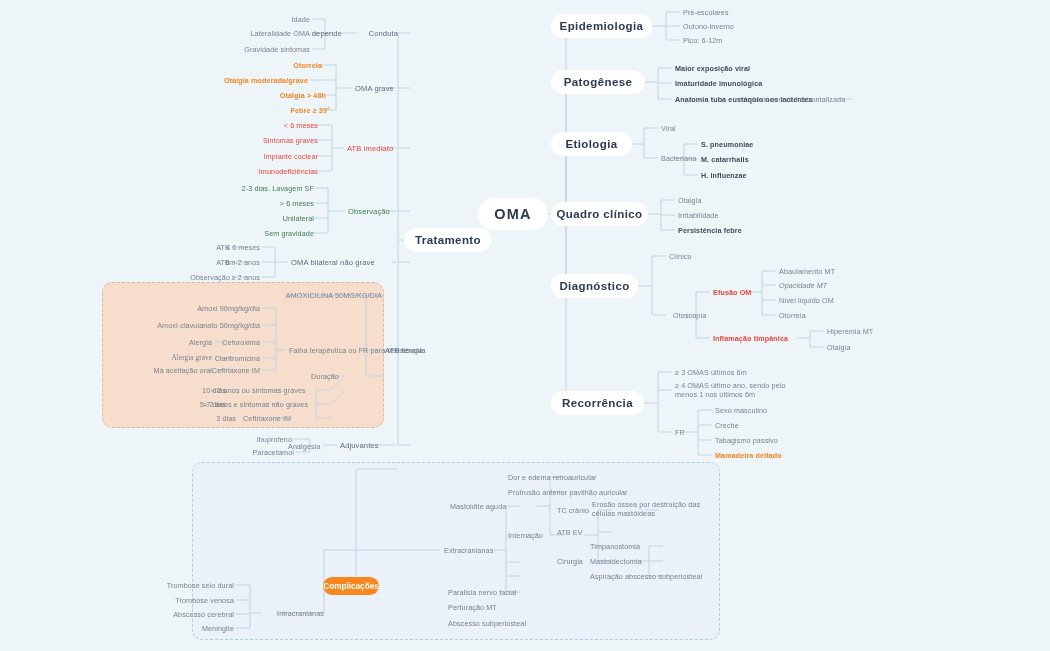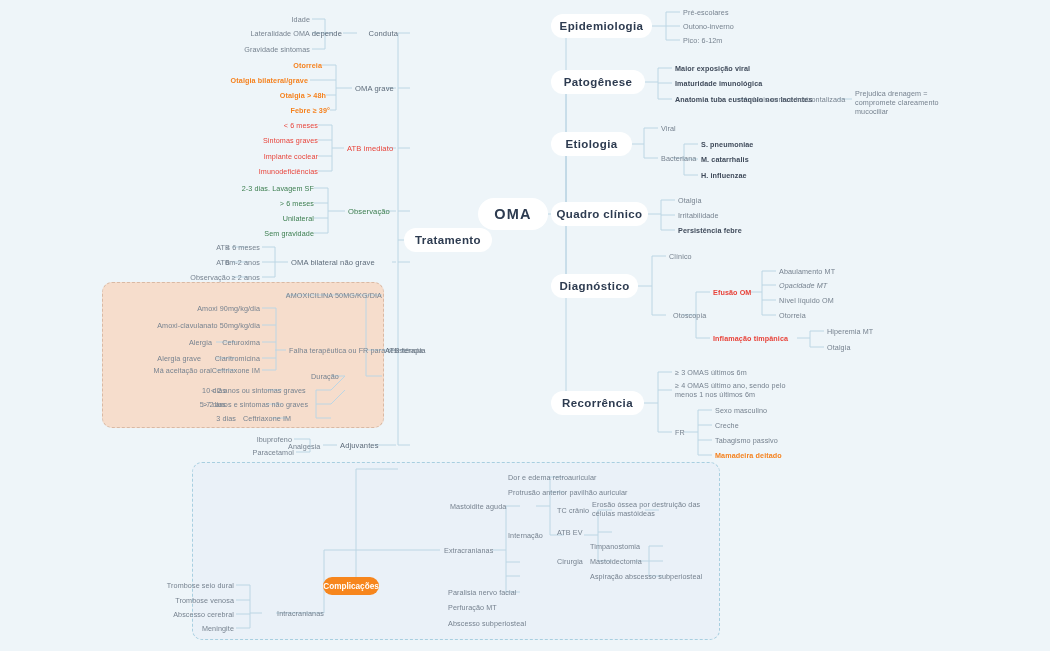--- a/index.html
+++ b/index.html
@@ -224,21 +224,20 @@
   </div>
 
   <div class="node leaf left" style="left:683px; top:8px;">Pré-escolares</div>
   <div class="node leaf left" style="left:683px; top:22px;">Outono-inverno</div>
   <div class="node leaf left" style="left:683px; top:36px;">Pico: 6-12m</div>
 
   <div class="node leaf b left" style="left:675px; top:64px;">Maior exposição viral</div>
   <div class="node leaf b left" style="left:675px; top:79px;">Imaturidade imunológica</div>
   <div class="node leaf b left" style="left:675px; top:95px;">Anatomia tuba eustáquio nos lactentes</div>
   <div class="node leaf left" style="left:753px; top:95px;">Mais curta e horizontalizada</div>
-  <div class="node leaf left wrap" style="left:855px; top:89px; width:108px;">Prejudica drenagem = compromete clareamento mucociliar</div>
 
   <div class="node leaf left" style="left:661px; top:124px;">Viral</div>
   <div class="node leaf left" style="left:661px; top:154px;">Bacteriana</div>
   <div class="node leaf b left" style="left:701px; top:140px;">S. pneumoniae</div>
   <div class="node leaf b left" style="left:701px; top:155px;">M. catarrhalis</div>
   <div class="node leaf b left" style="left:701px; top:171px;">H. influenzae</div>
 
   <div class="node leaf left" style="left:678px; top:196px;">Otalgia</div>
   <div class="node leaf left" style="left:678px; top:211px;">Irritabilidade</div>
   <div class="node leaf b left" style="left:678px; top:226px;">Persistência febre</div>
@@ -263,21 +262,21 @@
   <div class="node leaf org left" style="left:715px; top:451px;">Mamadeira deitado</div>
 
   <div class="node leaf mid right" style="left:360px; top:29px; width:38px;">Conduta</div>
   <div class="node leaf mid right" style="left:293px; top:29px; width:42px;margin-left:7px;">depende</div>
   <div class="node leaf right" style="left:232px; top:15px; width:78px;">Idade</div>
   <div class="node leaf right" style="left:212px; top:29px; width:98px;">Lateralidade OMA</div>
   <div class="node leaf right" style="left:212px; top:45px; width:98px;">Gravidade sintomas</div>
 
   <div class="node leaf mid left" style="left:355px; top:84px;">OMA grave</div>
   <div class="node leaf org right" style="left:244px; top:61px; width:78px;">Otorreia</div>
-  <div class="node leaf org right" style="left:214px; top:76px; width:94px;">Otalgia bilateral/grave</div>
+  <div class="node leaf org right" style="left:214px; top:76px; width:94px;">Otalgia moderada/grave</div>
   <div class="node leaf org right" style="left:234px; top:91px; width:92px;">Otalgia &gt; 48h</div>
   <div class="node leaf org right" style="left:244px; top:106px; width:86px;">Febre ≥ 39°</div>
 
   <div class="node leaf mid left red" style="left:347px; top:144px;">ATB imediato</div>
   <div class="node leaf red right" style="left:242px; top:121px; width:76px;">&lt; 6 meses</div>
   <div class="node leaf red right" style="left:228px; top:136px; width:90px;">Sintomas graves</div>
   <div class="node leaf red right" style="left:228px; top:152px; width:90px;">Implante coclear</div>
   <div class="node leaf red right" style="left:222px; top:167px; width:96px;">Imunodeficiências</div>
 
   <div class="node leaf mid left grn" style="left:348px; top:207px;">Observação</div>
@@ -297,21 +296,21 @@
   <div class="node leaf mid left" style="left:385px; top:346px;">ATB terapia</div>
   <div class="node leaf right" style="left:240px; top:291px; width:142px;">AMOXICILINA 50MG/KG/DIA</div>
   <div class="node leaf left" style="left:289px; top:346px;">Falha terapêutica ou FR para resistência</div>
 
   <div class="node leaf right" style="left:148px; top:304px; width:112px;">Amoxi 90mg/kg/dia</div>
   <div class="node leaf right" style="left:128px; top:321px; width:132px;">Amoxi-clavulanato 50mg/kg/dia</div>
   <div class="node leaf right" style="left:190px; top:338px; width:70px;">Cefuroxima</div>
   <div class="node leaf right" style="left:180px; top:354px; width:80px;">Claritromicina</div>
   <div class="node leaf right" style="left:180px; top:366px; width:80px;">Ceftriaxone IM</div>
   <div class="node leaf right" style="left:130px; top:338px; width:82px;">Alergia</div>
-  <div class="node leaf right" style="left:109px; top:354px; width:92px;">Alergia grave</div>
+  <div class="node leaf right" style="left:120px; top:354px; width:92px;font-family:Liberation Serif, serif;">Alergia grave</div>
   <div class="node leaf right" style="left:110px; top:366px; width:102px;">Má aceitação oral</div>
 
   <div class="node leaf left" style="left:311px; top:372px;">Duração</div>
   <div class="node leaf right" style="left:168px; top:386px; width:58px;">10 dias</div>
   <div class="node leaf right" style="left:168px; top:400px; width:58px;">5-7 dias</div>
   <div class="node leaf right" style="left:178px; top:414px; width:58px;">3 dias</div>
   <div class="node leaf left" style="left:211px; top:386px;">&lt; 2 anos ou sintomas graves</div>
   <div class="node leaf left" style="left:203px; top:400px;">&gt; 2 anos e sintomas não graves</div>
   <div class="node leaf left" style="left:243px; top:414px;">Ceftriaxone IM</div>
 

